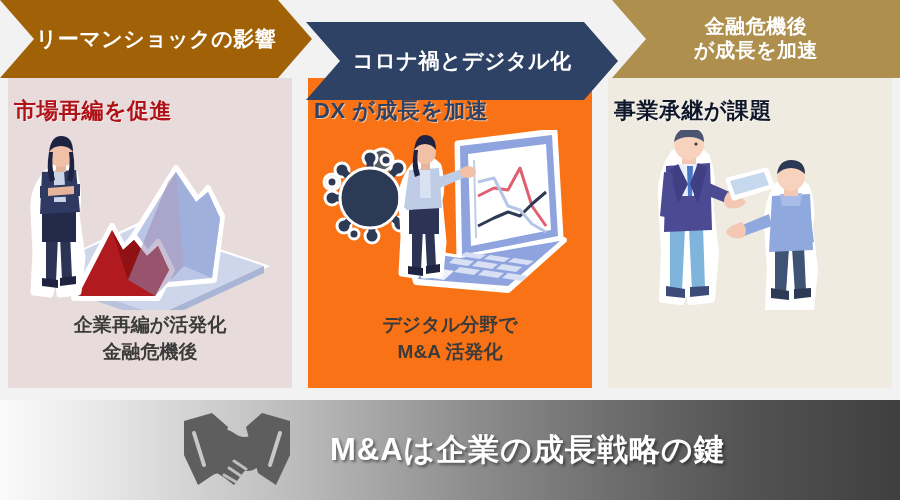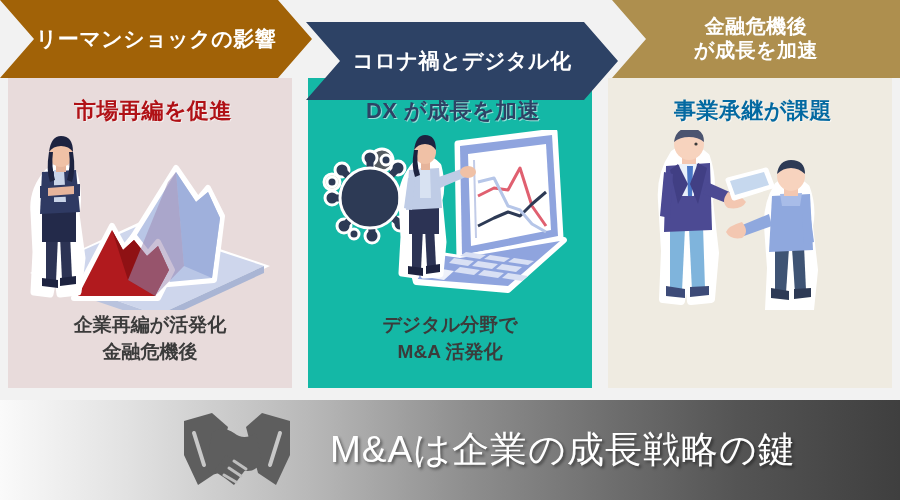--- a/index.html
+++ b/index.html
@@ -11,67 +11,67 @@
   .stage{position:relative;width:900px;height:500px;background:#F2F2F2;}
 
   
   .columns{position:absolute;left:0;top:0;width:900px;height:400px;display:flex;}
   .col{position:relative;height:400px;box-sizing:border-box;}
   .col-1{width:300px;}
   .col-2{width:300px;}
   .col-3{width:300px;}
   .col-body{position:absolute;left:8px;right:8px;top:78px;bottom:12px;}
   .col-1 .col-body{background:#E8DBDB;}
-  .col-2 .col-body{background:#14b8a6;}
+  .col-2 .col-body{background:#f97316;}
   .col-3 .col-body{background:#EFEBE1;}
 
   
   .banner{
     position:absolute;top:0;height:78px;
     display:flex;align-items:center;justify-content:center;
     color:#ffffff;text-align:center;
     font-size:21px;font-weight:700;letter-spacing:.5px;line-height:1.18;
   }
   .banner-1{left:0;width:312px;background:#a16207;
     clip-path:polygon(0 0, 278px 0, 312px 39px, 278px 78px, 0 78px, 34px 39px);}
   .banner-2{left:306px;width:312px;background:#2D4265;
     clip-path:polygon(0 0, 278px 0, 312px 39px, 278px 78px, 0 78px, 34px 39px);margin-top:22px;}
   .banner-3{left:612px;width:288px;background:#AE8F4E;
     clip-path:polygon(0 0, 288px 0, 288px 78px, 0 78px, 34px 39px);}
   .banner-3 .banner-label{font-size:20px;}
 
   
   .headline{
-    position:absolute;left:6px;right:0;top:18px;text-align:center;
+    position:absolute;left:6px;right:0;top:18px;
     font-size:22px;font-weight:700;letter-spacing:.5px;
   }
   .col-1 .headline{color:#B01116;text-shadow:1px 1px 0 rgba(255,255,255,.55);}
   .col-2 .headline{color:#2D4265;text-shadow:1px 1px 0 rgba(255,255,255,.55);}
-  .col-3 .headline{color:#0369a1;text-shadow:1px 1px 0 rgba(255,255,255,.55);}
+  .col-3 .headline{color:#0f172a;text-shadow:1px 1px 0 rgba(255,255,255,.55);}
 
   
   .caption{
     position:absolute;left:0;right:0;bottom:22px;text-align:center;
     color:#3B3B3B;font-size:19px;font-weight:600;line-height:1.42;
   }
   .caption .ln{display:block;}
 
   
   .art{position:absolute;left:0;right:0;top:52px;height:180px;}
   .art svg{display:block;width:100%;height:100%;}
 
   
   .bottombar{
     position:absolute;left:0;top:400px;width:900px;height:100px;
     background:linear-gradient(to right,#FAFAFA 0%,#E2E2E2 14%,#B9B9B9 34%,#8E8E8E 52%,#6E6E6E 68%,#545454 82%,#3F3F3F 100%);
     display:flex;align-items:center;
   }
   .handshake{margin-left:182px;width:110px;height:78px;flex:0 0 auto;}
   .bottom-text{
-    margin-left:38px;color:#ffffff;font-size:37px;font-weight:400;
+    margin-left:38px;color:#ffffff;font-size:31px;font-weight:700;
     letter-spacing:1px;text-shadow:2px 2px 3px rgba(0,0,0,.45);
   }
 </style>
 </head>
 <body>
 
 <div class="stage">
 
   <div class="columns">
 

